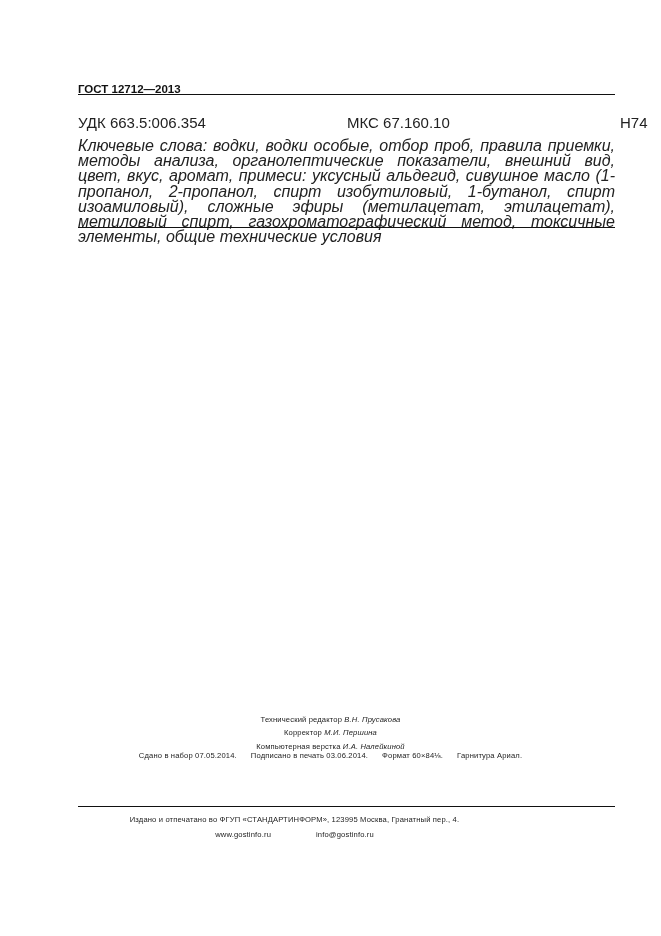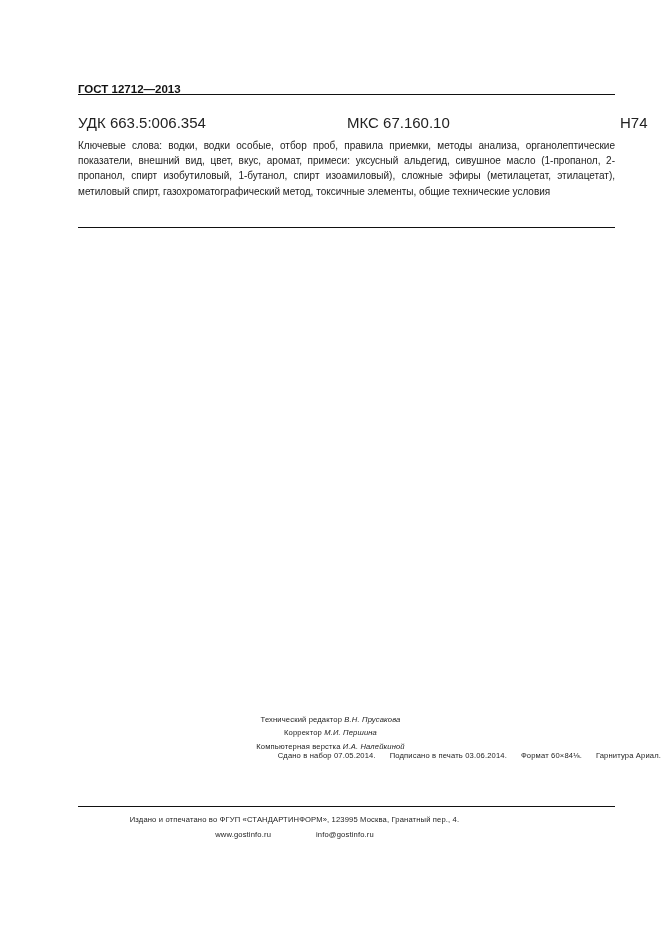--- a/index.html
+++ b/index.html
@@ -2,25 +2,25 @@
 <html><head>
 <meta charset="utf-8">
 <style>
   html, body { margin:0; padding:0; background:#ffffff; }
   body { width:661px; height:936px; position:relative; overflow:hidden;
          font-family:"Liberation Sans", sans-serif; color:#1a1a1a; }
   .abs { position:absolute; }
   .title { left:78px; top:83px; font-size:11.5px; font-weight:bold; color:#111; }
   .rule { position:absolute; left:78px; width:537px; height:0; border-top:1.3px solid #111; }
   .meta { top:114px; font-size:15px; color:#222; }
-  .kw { left:78px; top:138px; width:537px; font-size:10px; line-height:15.2px;
-        text-align:justify; color:#222; }
+  .kw { left:78px; top:138px; width:537px; font-size:16px; line-height:15.2px;
+        text-align:justify; color:#222;font-style:italic; }
   .credits { left:0; width:661px; top:713px; text-align:center; font-size:7.6px; line-height:13.4px; color:#222; letter-spacing:0.15px; }
   .credits i { font-style:italic; }
-  .imprint { left:0; width:661px; top:749px; text-align:right; font-size:7.6px; line-height:13.6px; color:#222; letter-spacing:0.15px; }
+  .imprint { left:0; width:661px; top:749px; text-align:center; font-size:7.6px; line-height:13.6px; color:#222; letter-spacing:0.15px; }
   .imprint span.sp { display:inline-block; width:14px; }
   .imprint span.sm { display:inline-block; width:8px; }
   .pub { left:0; width:589px; top:813px; text-align:center; font-size:7.6px; line-height:14.5px; color:#222; letter-spacing:0.15px; }
   .pub span.gap { display:inline-block; width:45px; }
 </style>
 </head>
 <body>
 
 <div class="abs title">ГОСТ 12712—2013</div>
 <div class="rule" style="top:94px;"></div>

